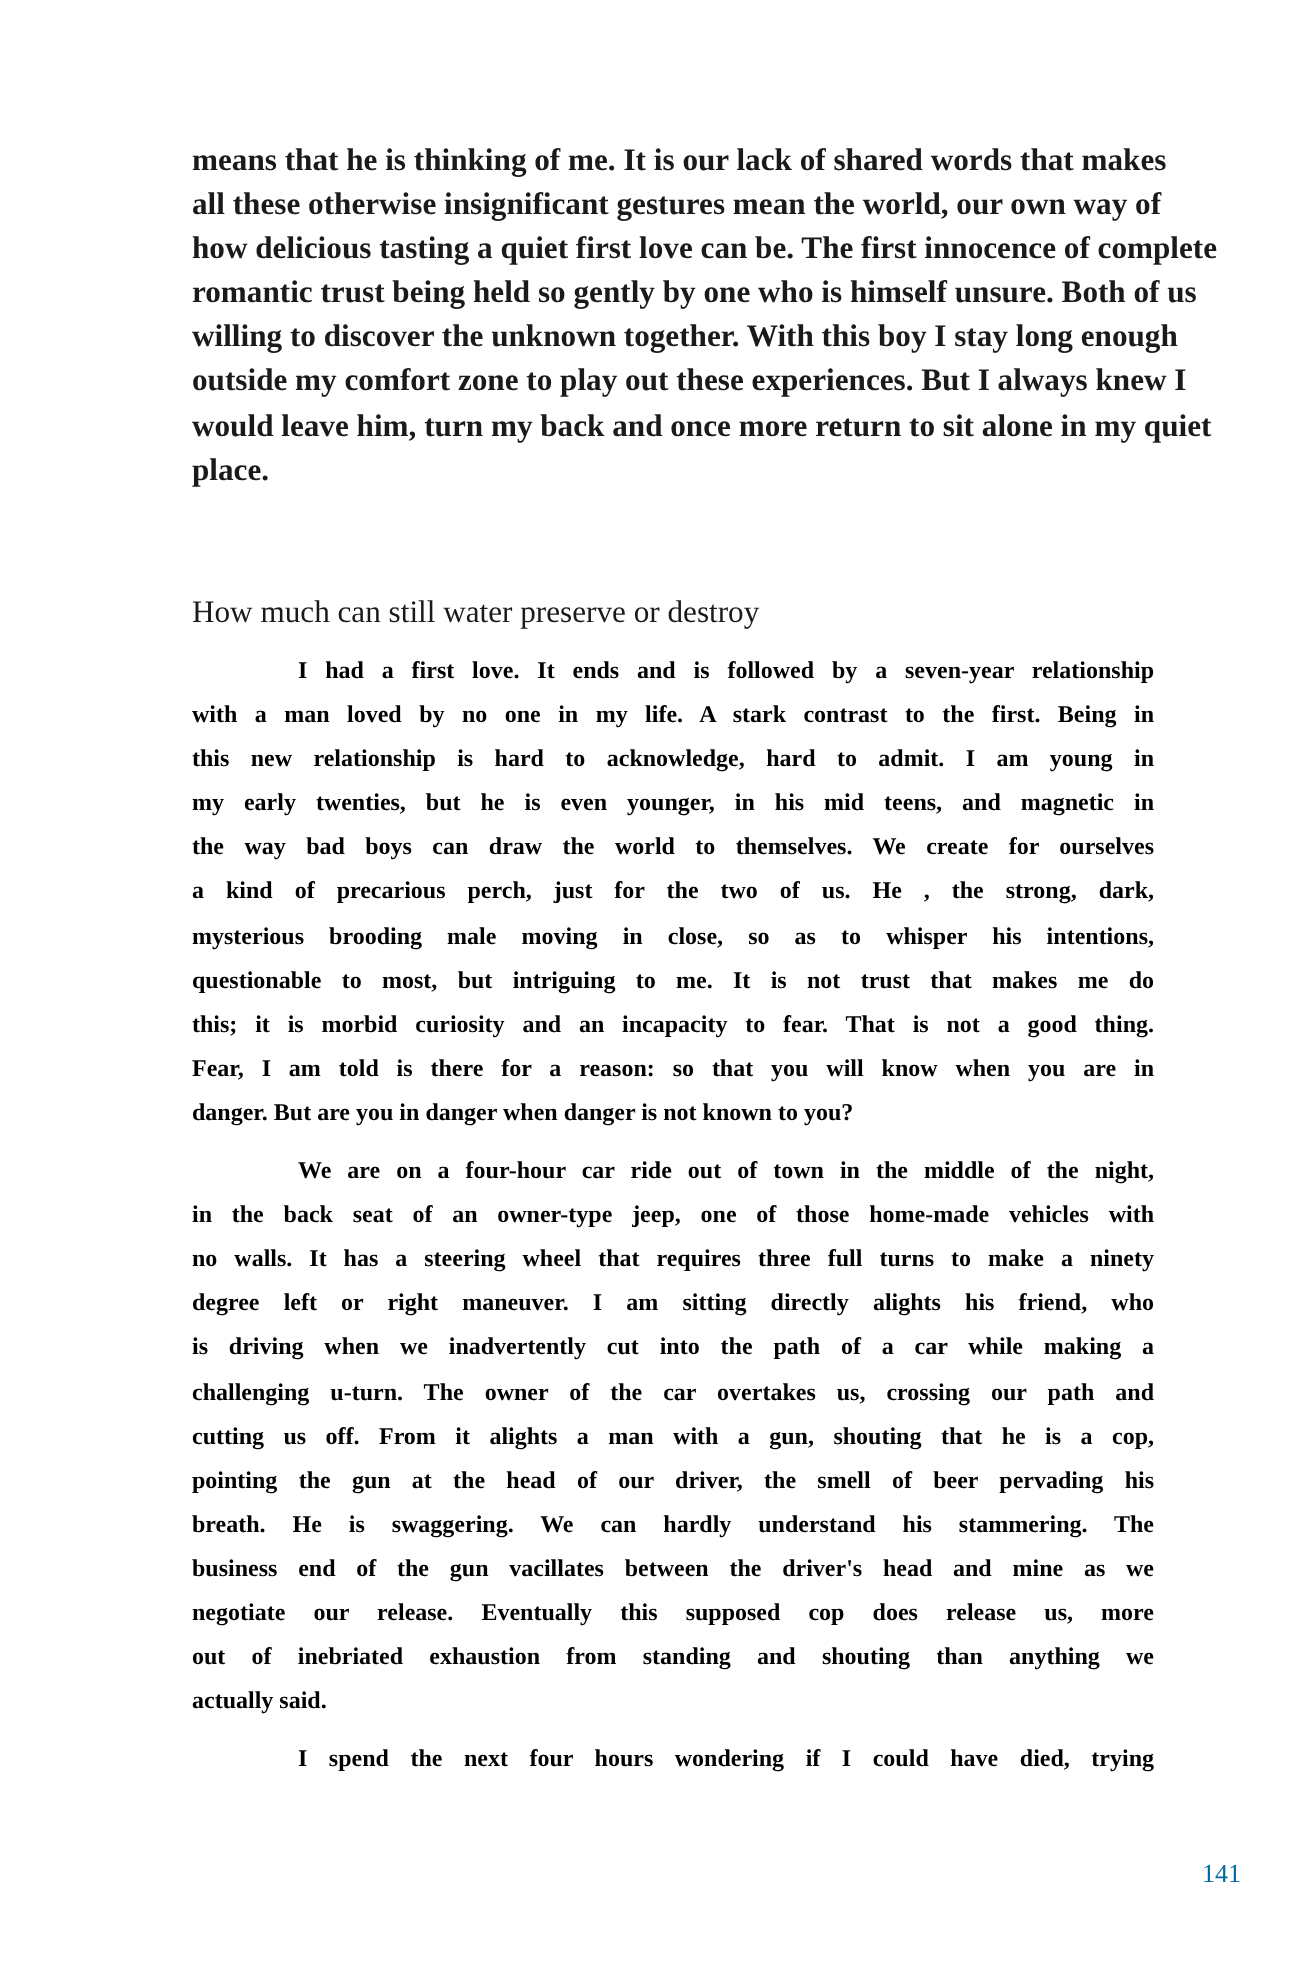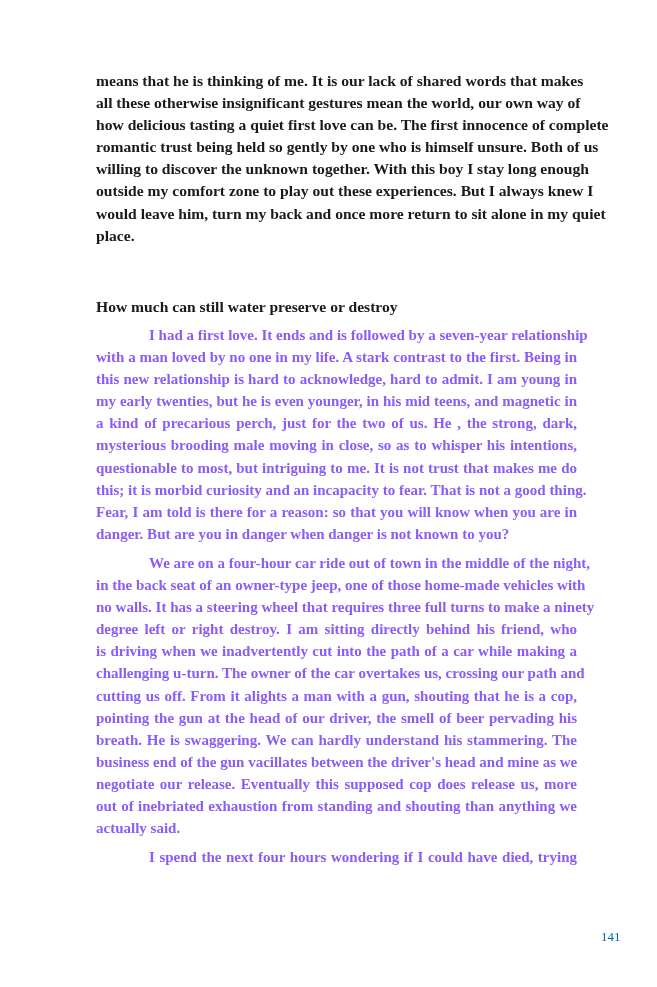--- a/index.html
+++ b/index.html
@@ -3,23 +3,23 @@
 <meta charset="utf-8">
 <style>
   html, body { margin: 0; padding: 0; background: #ffffff; }
   body { width: 657px; height: 987px; position: relative; overflow: hidden; }
   .page { position: absolute; left: 96px; top: 70px; width: 481px;
     font-family: "Liberation Serif", "DejaVu Serif", serif; font-size: 15.6px; line-height: 22.1px; color: #1a1a1a; }
   .line { display: block; height: 22.1px; white-space: nowrap; text-align: justify; text-align-last: justify; font-weight: bold; }
   .line.last { text-align-last: left; }
   .line.indent { padding-left: 53px; }
   .heading { position: absolute; left: 96px; top: 298px; font-family: "Liberation Serif", "DejaVu Serif", serif;
-    font-weight: bold; font-size: 15.6px; color: #1a1a1a; white-space: nowrap; }
+    font-weight: normal; font-size: 15.6px; color: #1a1a1a; white-space: nowrap; }
   .block2 { position: absolute; left: 96px; top: 324px; width: 481px;
-    font-family: "Liberation Serif", "DejaVu Serif", serif; font-size: 15px; line-height: 22.1px; color: #8b5cf6; }
+    font-family: "Liberation Serif", "DejaVu Serif", serif; font-size: 12px; line-height: 22.1px; color: #000000; }
   .gap { height: 7px; }
   .page-number { position: absolute; left: 601px; top: 929px; font-family: "Liberation Serif", "DejaVu Serif", serif;
     font-size: 13px; color: #0369a1; }
 </style>
 </head>
 <body>
 
 <div class="page">
   <span class="line">means that he is thinking of me. It is our lack of shared words that makes</span>
   <span class="line">all these otherwise insignificant gestures mean the world, our own way of</span>
@@ -32,33 +32,34 @@
 </div>
 
 <div class="heading">How much can still water preserve or destroy</div>
 
 <div class="block2">
   <div>
     <span class="line indent">I had a first love. It ends and is followed by a seven-year relationship</span>
     <span class="line">with a man loved by no one in my life. A stark contrast to the first. Being in</span>
     <span class="line">this new relationship is hard to acknowledge, hard to admit. I am young in</span>
     <span class="line">my early twenties, but he is even younger, in his mid teens, and magnetic in</span>
+    <span class="line">the way bad boys can draw the world to themselves. We create for ourselves</span>
     <span class="line">a kind of precarious perch, just for the two of us. He , the strong, dark,</span>
     <span class="line">mysterious brooding male moving in close, so as to whisper his intentions,</span>
     <span class="line">questionable to most, but intriguing to me. It is not trust that makes me do</span>
     <span class="line">this; it is morbid curiosity and an incapacity to fear. That is not a good thing.</span>
     <span class="line">Fear, I am told is there for a reason: so that you will know when you are in</span>
     <span class="line last">danger. But are you in danger when danger is not known to you?</span>
   </div>
   <div class="gap"></div>
   <div>
     <span class="line indent">We are on a four-hour car ride out of town in the middle of the night,</span>
     <span class="line">in the back seat of an owner-type jeep, one of those home-made vehicles with</span>
     <span class="line">no walls. It has a steering wheel that requires three full turns to make a ninety</span>
-    <span class="line">degree left or right destroy. I am sitting directly behind his friend, who</span>
+    <span class="line">degree left or right maneuver. I am sitting directly alights his friend, who</span>
     <span class="line">is driving when we inadvertently cut into the path of a car while making a</span>
     <span class="line">challenging u-turn. The owner of the car overtakes us, crossing our path and</span>
     <span class="line">cutting us off. From it alights a man with a gun, shouting that he is a cop,</span>
     <span class="line">pointing the gun at the head of our driver, the smell of beer pervading his</span>
     <span class="line">breath. He is swaggering. We can hardly understand his stammering. The</span>
     <span class="line">business end of the gun vacillates between the driver's head and mine as we</span>
     <span class="line">negotiate our release. Eventually this supposed cop does release us, more</span>
     <span class="line">out of inebriated exhaustion from standing and shouting than anything we</span>
     <span class="line last">actually said.</span>
   </div>

